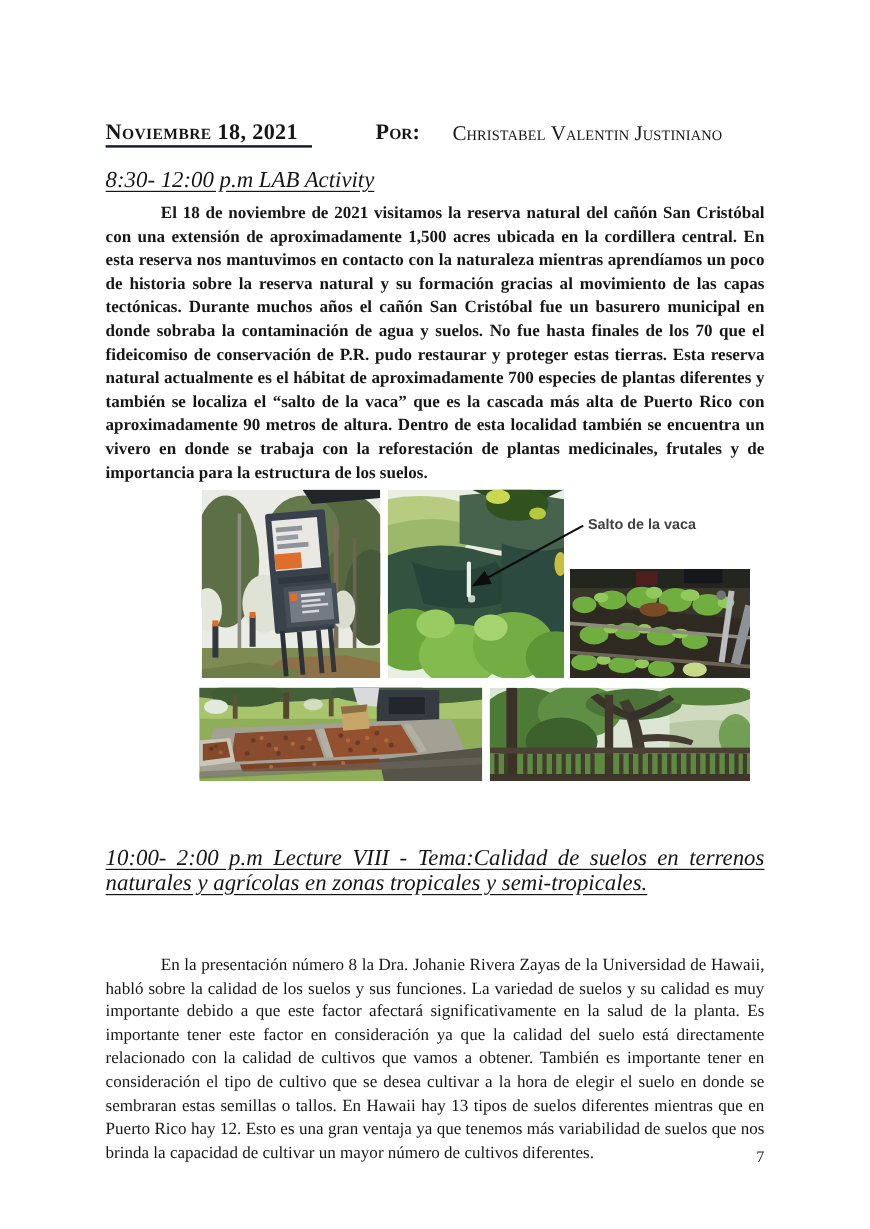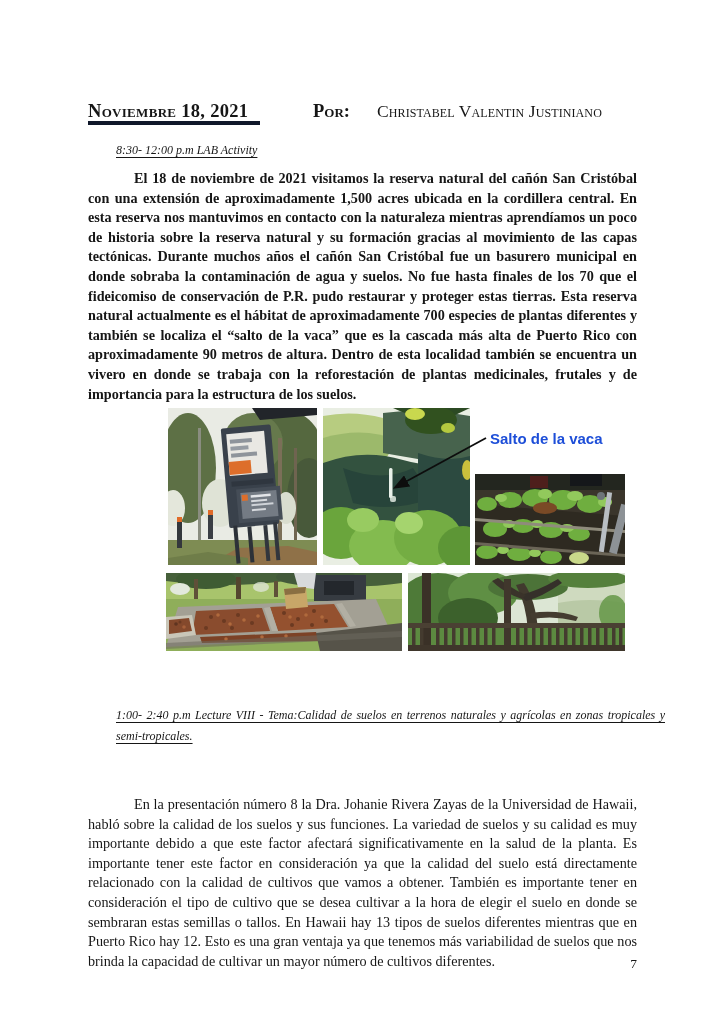--- a/index.html
+++ b/index.html
@@ -7,38 +7,37 @@
     position:relative;width:725px;height:1024px;background:#ffffff;
     font-family:"Liberation Serif","DejaVu Serif",serif;color:#161616;
     overflow:hidden;
   }
   .abs{position:absolute;}
   
   .header-row{left:88px;top:101px;width:549px;height:24px;}
   .doc-date{
     position:absolute;left:0;top:0;
     font-weight:bold;font-variant:small-caps;font-size:18.5px;letter-spacing:.3px;
-    border-bottom:4px solid #0f172a;padding-right:12px;line-height:20px;
+    border-bottom:2px solid #0f172a;padding-right:12px;line-height:20px;
   }
   .por-label{
     position:absolute;left:225px;top:0;
     font-weight:bold;font-variant:small-caps;font-size:18.5px;line-height:20px;
   }
   .doc-author{
     position:absolute;left:289px;top:0;width:260px;
     font-weight:normal;font-variant:small-caps;font-size:17.5px;letter-spacing:.1px;line-height:20px;
     white-space:nowrap;
   }
   
   .section-heading{
     left:88px;width:549px;
-    font-style:italic;font-size:12px;line-height:21px;
+    font-style:italic;font-size:19px;line-height:21px;
     text-decoration:underline;text-underline-offset:3px;
     text-align:justify;
-    margin-left:28px;
   }
   .h1{top:140px;}
   .h2{top:705px;}
   
   .body-par{
     left:88px;width:549px;
     font-size:14.2px;line-height:19.6px;text-align:justify;
     text-indent:46px;
   }
   .p1{top:169px;font-weight:bold;}
@@ -48,21 +47,21 @@
   .photo{position:absolute;overflow:hidden;}
   .photo svg{display:block;width:100%;height:100%;}
   .photo-sign{left:80px;top:0;width:149px;height:157px;}
   .photo-canyon{left:235px;top:0;width:147px;height:157px;}
   .photo-nursery{left:387px;top:66px;width:150px;height:91px;}
   .photo-seeds{left:78px;top:165px;width:236px;height:78px;}
   .photo-porch{left:320px;top:165px;width:217px;height:78px;}
   .fig-label{
     position:absolute;left:402px;top:22px;
     font-family:"Liberation Sans","DejaVu Sans",sans-serif;
-    font-weight:bold;font-size:15px;color:#1d4ed8;white-space:nowrap;
+    font-weight:bold;font-size:12px;color:#404040;white-space:nowrap;
   }
   .arrow-overlay{position:absolute;left:0;top:0;width:549px;height:244px;pointer-events:none;}
   
   .page-number{
     left:88px;top:956px;width:549px;text-align:right;padding-right:3px;
     font-size:13.5px;
   }
 </style>
 </head>
 <body>
@@ -305,18 +304,18 @@
     <svg class="arrow-overlay" viewBox="0 0 549 244">
       <defs>
         <marker id="ah" markerWidth="9" markerHeight="7" refX="7" refY="3.5" orient="auto">
           <polygon points="0,0 9,3.5 0,7" fill="#0d0d0d"></polygon>
         </marker>
       </defs>
       <line x1="398" y1="30" x2="308" y2="79" stroke="#0d0d0d" stroke-width="1.8" marker-end="url(#ah)"></line>
     </svg>
   </div>
 
-  <div class="abs section-heading h2">1:00- 2:40 p.m Lecture VIII - Tema:Calidad de suelos en terrenos naturales y agrícolas en zonas tropicales y semi-tropicales.</div>
+  <div class="abs section-heading h2">10:00- 2:00 p.m Lecture VIII - Tema:Calidad de suelos en terrenos naturales y agrícolas en zonas tropicales y semi-tropicales.</div>
   <div class="abs body-par p2">En la presentación número 8 la Dra. Johanie Rivera Zayas de la Universidad de Hawaii, habló sobre la calidad de los suelos y sus funciones. La variedad de suelos y su calidad es muy importante debido a que este factor afectará significativamente en la salud de la planta. Es importante tener este factor en consideración ya que la calidad del suelo está directamente relacionado con la calidad de cultivos que vamos a obtener. También es importante tener en consideración el tipo de cultivo que se desea cultivar a la hora de elegir el suelo en donde se sembraran estas semillas o tallos. En Hawaii hay 13 tipos de suelos diferentes mientras que en Puerto Rico hay 12. Esto es una gran ventaja ya que tenemos más variabilidad de suelos que nos brinda la capacidad de cultivar un mayor número de cultivos diferentes.</div>
 
   <div class="abs page-number">7</div>
 
 </div>
 
 </body></html>

